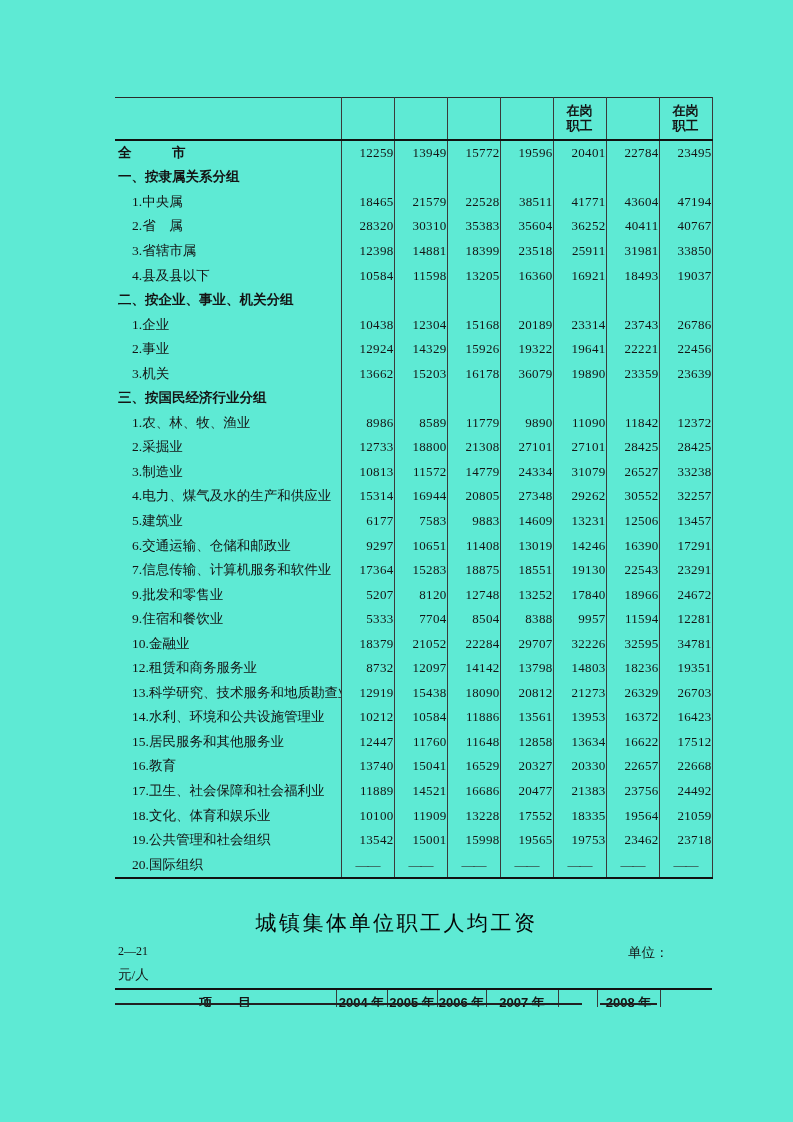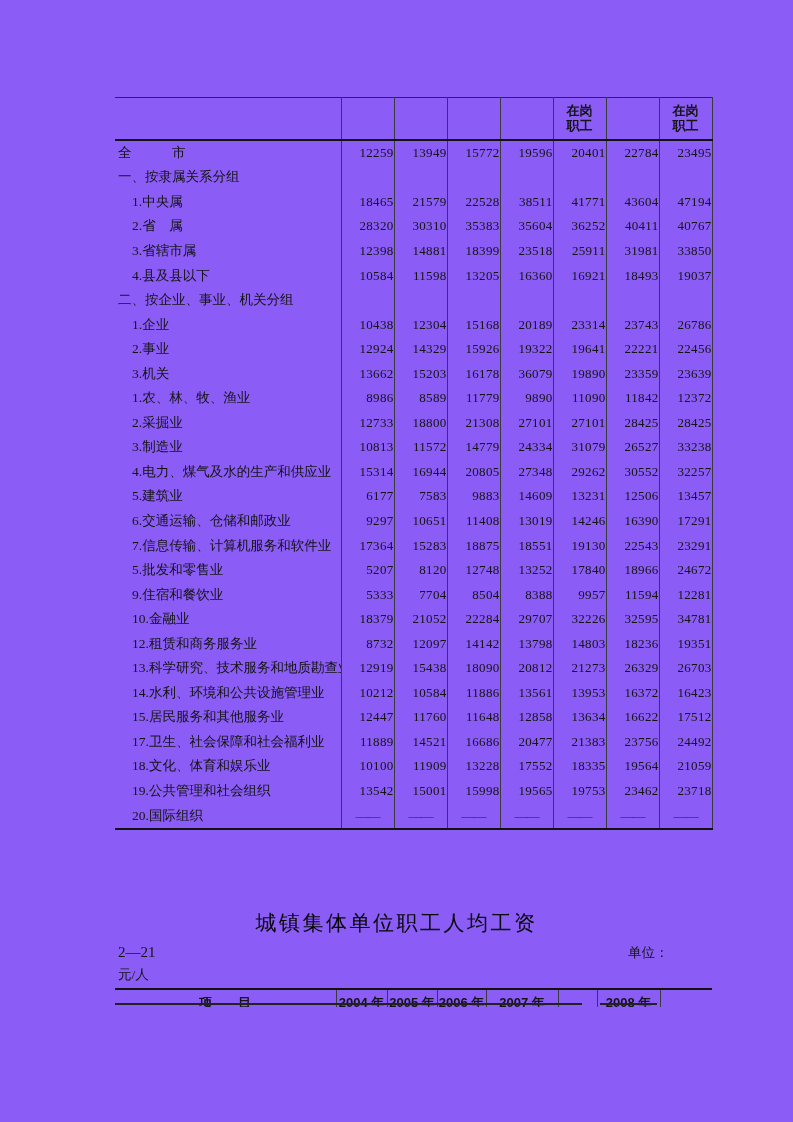--- a/index.html
+++ b/index.html
@@ -1,17 +1,17 @@
 <!DOCTYPE html>
 <html><head>
 <meta charset="utf-8">
 <style>
   html,body { margin:0; padding:0; background:#ffffff; }
   .page {
-    position:relative; width:793px; height:1122px; background:#8b5cf6;
+    position:relative; width:793px; height:1122px; background:#5eead4;
     font-family:"Liberation Serif","DejaVu Serif",serif; color:#141414;
     overflow:hidden;
   }
 
   
   table.main-table {
     position:absolute; left:115px; top:97px; width:597px;
     border-collapse:collapse; table-layout:fixed;
     border-top:1.5px solid #2b2b2b; border-bottom:2.5px solid #111;
   }
@@ -19,32 +19,32 @@
   table.main-table th {
     font-family:"Liberation Sans","DejaVu Sans",sans-serif;
     font-weight:bold; font-size:13px; line-height:15.5px;
     text-align:center; vertical-align:middle; white-space:pre-line;
     border-bottom:2.5px solid #111; padding:0;
   }
   table.main-table td { height:24.55px; padding:0; vertical-align:middle; }
   table.main-table .c-num  { border-left:1px solid #3a3a3a; }
   table.main-table th:last-child, table.main-table td:last-child { border-right:1px solid #3a3a3a; }
   td.cell-label { font-size:13.5px; white-space:nowrap; overflow:hidden; }
-  td.cell-label.ind0 { padding-left:3px; }
+  td.cell-label.ind0 { padding-left:3px;font-weight:bold; }
   td.cell-label.ind1 { padding-left:17px; }
   td.cell-num { font-size:13px; text-align:right; padding-right:9px; letter-spacing:0.3px; }
   td.cell-num.dash { text-align:center; padding-right:0; color:#2e2e2e; letter-spacing:-1px; }
 
   
   .next-title {
     position:absolute; left:0; top:909px; width:100%;
     text-align:center; font-family:"Liberation Sans","DejaVu Sans",sans-serif;
     font-weight:normal; font-size:21px; letter-spacing:2.5px; color:#050505;
   }
-  .table-no  { position:absolute; left:118px; top:944px; font-size:15px; }
+  .table-no  { position:absolute; left:118px; top:944px; font-size:12px; }
   .unit-label{ position:absolute; left:628px; top:944px; font-size:13.5px; }
   .unit-value{ position:absolute; left:118px; top:966px; font-size:13.5px; }
 
   .next-table-wrap {
     position:absolute; left:115px; top:988px; width:597px; height:17px;
     overflow:hidden; border-top:2px solid #111;
   }
   table.next-table { border-collapse:collapse; table-layout:fixed; width:597px; }
   table.next-table tr { height:24px; }
   table.next-table th {
@@ -183,20 +183,30 @@
           <td class="cell-label ind1">3.机关</td>
           <td class="cell-num c-num">13662</td>
           <td class="cell-num c-num">15203</td>
           <td class="cell-num c-num">16178</td>
           <td class="cell-num c-num">36079</td>
           <td class="cell-num c-num">19890</td>
           <td class="cell-num c-num">23359</td>
           <td class="cell-num c-num">23639</td>
         </tr>
         <tr>
+          <td class="cell-label ind0">三、按国民经济行业分组</td>
+          <td class="cell-num c-num"></td>
+          <td class="cell-num c-num"></td>
+          <td class="cell-num c-num"></td>
+          <td class="cell-num c-num"></td>
+          <td class="cell-num c-num"></td>
+          <td class="cell-num c-num"></td>
+          <td class="cell-num c-num"></td>
+        </tr>
+        <tr>
           <td class="cell-label ind1">1.农、林、牧、渔业</td>
           <td class="cell-num c-num">8986</td>
           <td class="cell-num c-num">8589</td>
           <td class="cell-num c-num">11779</td>
           <td class="cell-num c-num">9890</td>
           <td class="cell-num c-num">11090</td>
           <td class="cell-num c-num">11842</td>
           <td class="cell-num c-num">12372</td>
         </tr>
         <tr>
@@ -253,21 +263,21 @@
           <td class="cell-label ind1">7.信息传输、计算机服务和软件业</td>
           <td class="cell-num c-num">17364</td>
           <td class="cell-num c-num">15283</td>
           <td class="cell-num c-num">18875</td>
           <td class="cell-num c-num">18551</td>
           <td class="cell-num c-num">19130</td>
           <td class="cell-num c-num">22543</td>
           <td class="cell-num c-num">23291</td>
         </tr>
         <tr>
-          <td class="cell-label ind1">5.批发和零售业</td>
+          <td class="cell-label ind1">9.批发和零售业</td>
           <td class="cell-num c-num">5207</td>
           <td class="cell-num c-num">8120</td>
           <td class="cell-num c-num">12748</td>
           <td class="cell-num c-num">13252</td>
           <td class="cell-num c-num">17840</td>
           <td class="cell-num c-num">18966</td>
           <td class="cell-num c-num">24672</td>
         </tr>
         <tr>
           <td class="cell-label ind1">9.住宿和餐饮业</td>
@@ -321,20 +331,30 @@
         </tr>
         <tr>
           <td class="cell-label ind1">15.居民服务和其他服务业</td>
           <td class="cell-num c-num">12447</td>
           <td class="cell-num c-num">11760</td>
           <td class="cell-num c-num">11648</td>
           <td class="cell-num c-num">12858</td>
           <td class="cell-num c-num">13634</td>
           <td class="cell-num c-num">16622</td>
           <td class="cell-num c-num">17512</td>
+        </tr>
+        <tr>
+          <td class="cell-label ind1">16.教育</td>
+          <td class="cell-num c-num">13740</td>
+          <td class="cell-num c-num">15041</td>
+          <td class="cell-num c-num">16529</td>
+          <td class="cell-num c-num">20327</td>
+          <td class="cell-num c-num">20330</td>
+          <td class="cell-num c-num">22657</td>
+          <td class="cell-num c-num">22668</td>
         </tr>
         <tr>
           <td class="cell-label ind1">17.卫生、社会保障和社会福利业</td>
           <td class="cell-num c-num">11889</td>
           <td class="cell-num c-num">14521</td>
           <td class="cell-num c-num">16686</td>
           <td class="cell-num c-num">20477</td>
           <td class="cell-num c-num">21383</td>
           <td class="cell-num c-num">23756</td>
           <td class="cell-num c-num">24492</td>

